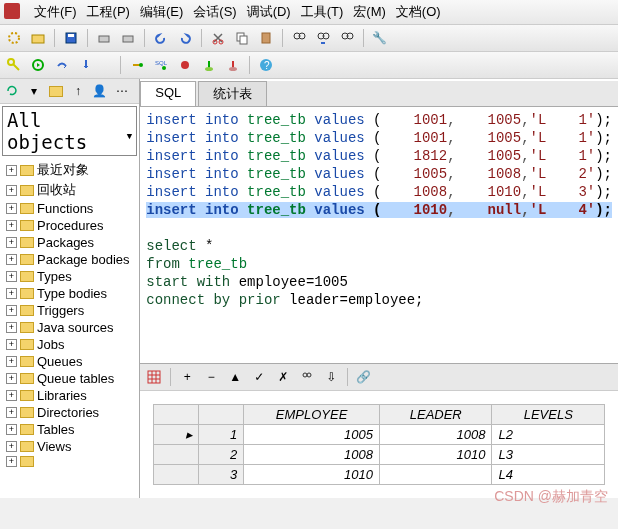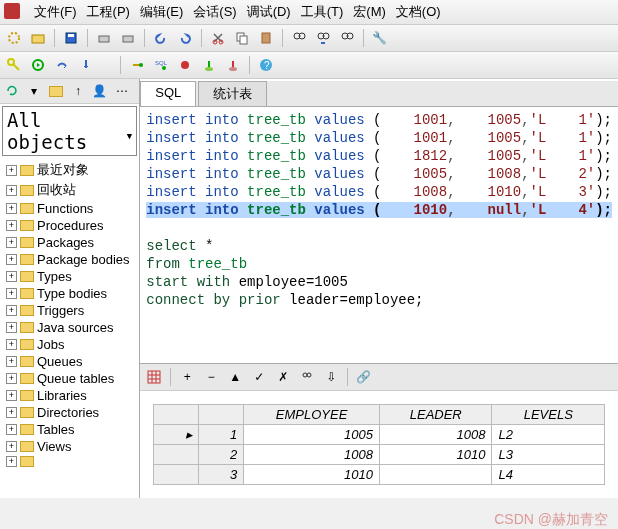--- a/index.html
+++ b/index.html
@@ -33,21 +33,21 @@
 .str { color: #8a1818; }
 .hl { background: #b8d8ff; font-weight: bold; }
 .sql-kw { color: #14532d; }
 .grid-toolbar { background: #e8e8e8; border-top: 1px solid #aaa; border-bottom: 1px solid #ccc; padding: 3px 4px; display: flex; gap: 4px; align-items: center; }
 .grid { font-family: Arial,sans-serif; font-size: 13px; border-collapse: collapse; margin: 13px; font-style: italic; }
 .grid th, .grid td { border: 1px solid #bbb; padding: 2px 6px; background: #fff; }
 .grid th { background: #eee; font-weight: normal; }
 .grid .rowhdr { background: #eee; text-align: right; width: 28px; }
 .grid .num-cell { text-align: right; width: 70px; }
 .grid .txt-cell { text-align: left; width: 70px; }
-.watermark { position: absolute; bottom: 0; right: 10px; color: #d99; font-size: 14px; pointer-events: none; }
+.watermark { position: absolute; bottom: 23px; right: 10px; color: #d99; font-size: 14px; pointer-events: none; }
 svg { display: block; }
 </style>
 </head>
 <body>
 
 <div class="menu-bar">
   <span class="app-icon"></span>
   <span>文件(F)</span>
   <span>工程(P)</span>
   <span>编辑(E)</span>

